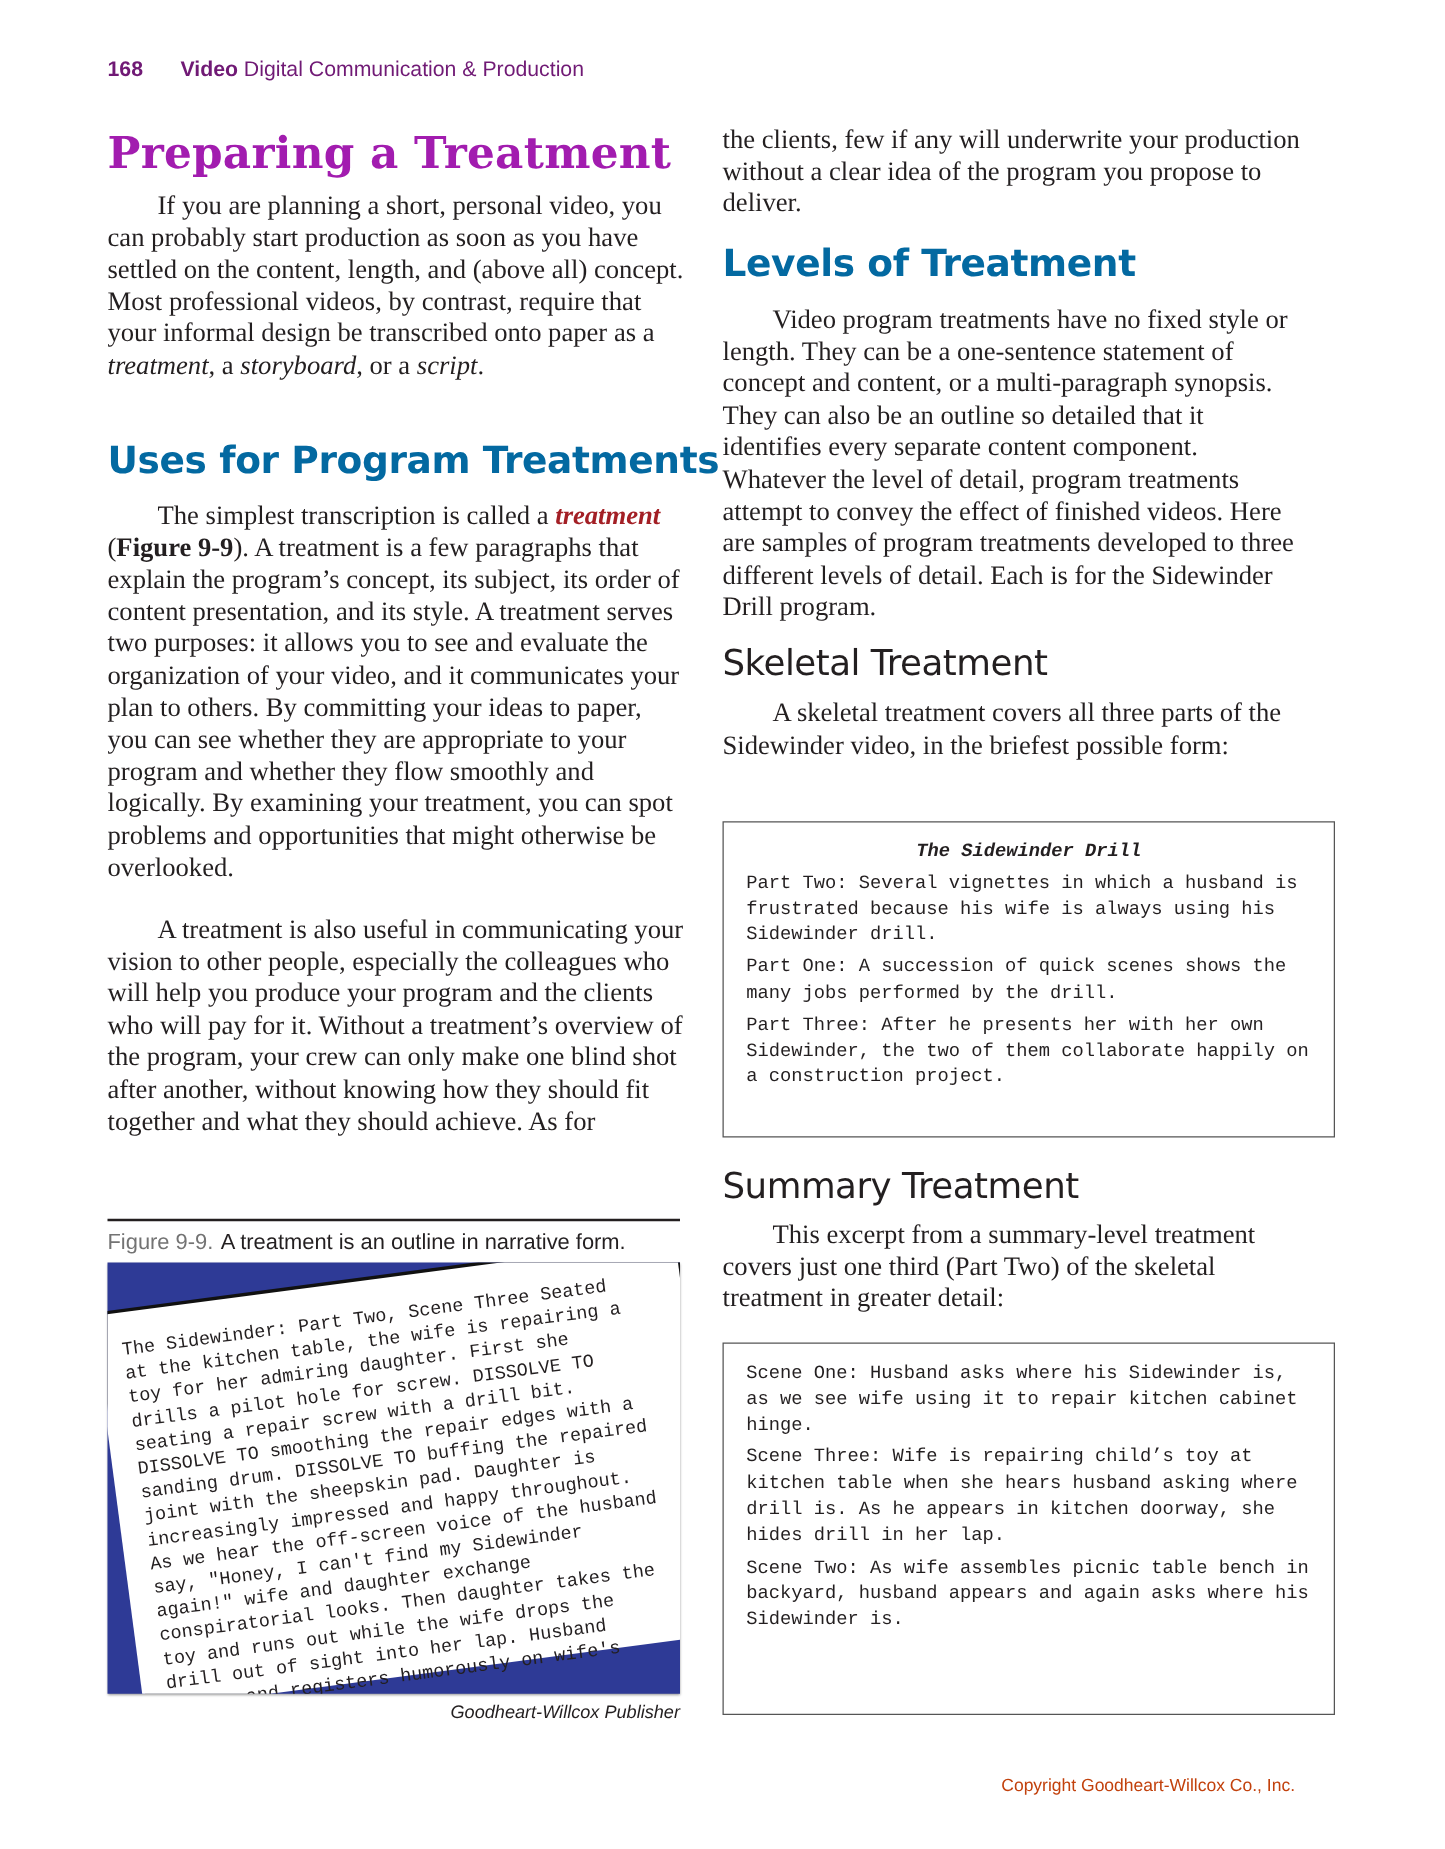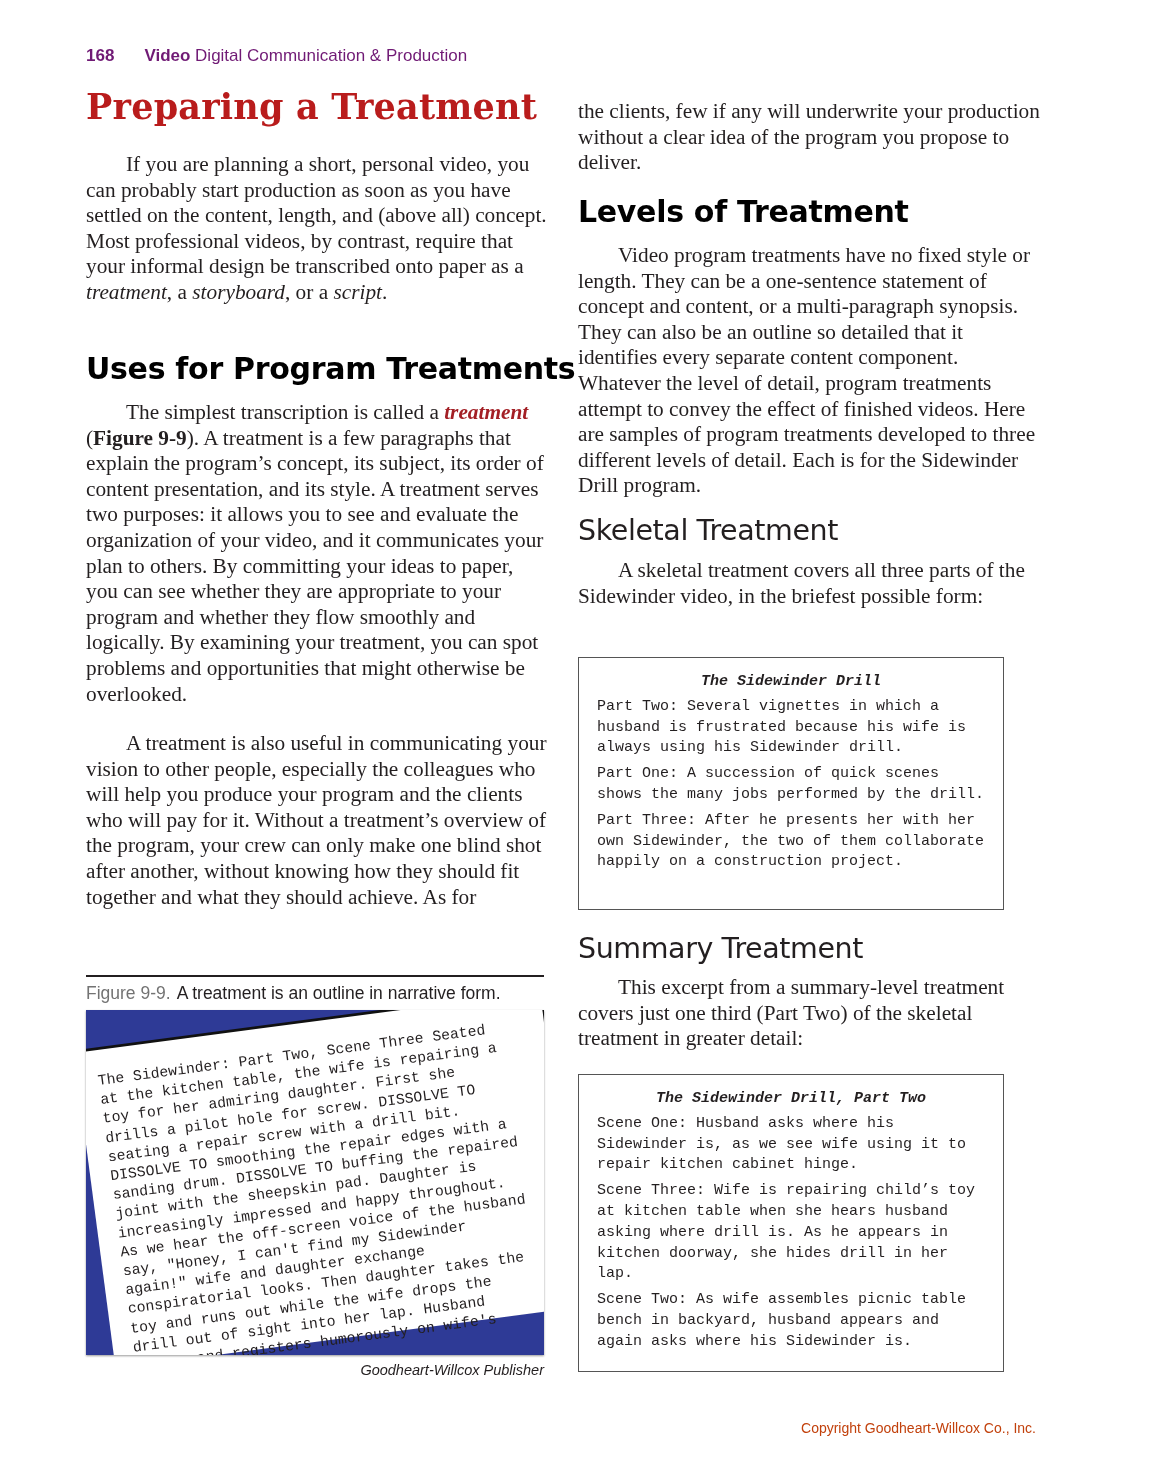--- a/index.html
+++ b/index.html
@@ -2,35 +2,35 @@
 <html><head>
 <meta charset="utf-8">
 <style>
   html, body { margin: 0; padding: 0; background: #ffffff; }
   body { width: 1156px; height: 1479px; position: relative; overflow: hidden; color: #231f20; }
   .running-head { position: absolute; left: 86px; top: 46px; font-family: "Liberation Sans", sans-serif; font-size: 17px; color: #701a75; }
   .running-head .pg { font-weight: bold; margin-right: 30px; }
   .running-head .book-bold { font-weight: bold; }
   .body-text { font-family: "Liberation Serif", serif; font-size: 21.3px; line-height: 25.6px; margin: 0; }
   .body-text.indent { text-indent: 40px; }
-  .chapter-title { position: absolute; left: 86px; top: 86px; margin: 0; font-family: "DejaVu Serif", "Liberation Serif", serif; font-weight: bold; font-size: 35px; color: #b91c1c; letter-spacing: 0.2px; }
-  .h2 { position: absolute; margin: 0; font-family: "DejaVu Sans", "Liberation Sans", sans-serif; font-weight: bold; font-size: 30px; color: #000000; letter-spacing: -0.3px; }
+  .chapter-title { position: absolute; left: 86px; top: 102px; margin: 0; font-family: "DejaVu Serif", "Liberation Serif", serif; font-weight: bold; font-size: 35px; color: #a21caf; letter-spacing: 0.2px; }
+  .h2 { position: absolute; margin: 0; font-family: "DejaVu Sans", "Liberation Sans", sans-serif; font-weight: bold; font-size: 30px; color: #0369a1; letter-spacing: -0.3px; }
   .h3 { position: absolute; margin: 0; font-family: "DejaVu Sans", "Liberation Sans", sans-serif; font-weight: normal; font-size: 28.5px; color: #231f20; letter-spacing: -0.4px; }
   .para { position: absolute; width: 470px; }
   .key-term { color: #a31f25; font-weight: bold; font-style: italic; }
   .fig-ref { font-weight: bold; text-align: right; }
   .figure-rule { position: absolute; left: 86px; top: 975px; width: 458px; height: 2px; background: #231f20; }
   .figure-caption { position: absolute; left: 86px; top: 983px; font-family: "Liberation Sans", sans-serif; font-size: 17.5px; color: #231f20; }
   .figure-caption .fig-num { color: #737373; font-weight: normal; margin-right: 6px; margin-top: 36px; }
   .figure-art { position: absolute; left: 86px; top: 1010px; width: 458px; height: 345px; background: #2e3a96; overflow: hidden; box-shadow: 0 1px 2px rgba(0,0,0,0.4); }
   .paper-shadow { position: absolute; left: -10px; top: 40px; width: 470px; height: 320px; background: #111; transform: rotate(-7.5deg); transform-origin: 0 0; }
   .paper { position: absolute; left: -12px; top: 43px; width: 470px; height: 318px; background: #ffffff; transform: rotate(-7.5deg); transform-origin: 0 0; }
   .paper-text { position: absolute; left: 20px; top: 22px; width: 440px; font-family: "Liberation Mono", "DejaVu Sans Mono", monospace; font-size: 14.8px; line-height: 19.2px; color: #231f20; white-space: pre; }
   .credit { position: absolute; left: 86px; width: 458px; top: 1362px; text-align: right; font-family: "Liberation Sans", sans-serif; font-style: italic; font-size: 14.5px; color: #231f20; }
-  .mono-box { position: absolute; left: 578px; width: 426px; border: 1.5px solid #555; box-sizing: border-box; padding: 14px 18px 12px 18px; font-family: "Liberation Mono", "DejaVu Sans Mono", monospace; font-size: 15px; line-height: 20.8px; color: #231f20; }
+  .mono-box { position: absolute; left: 578px; width: 490px; border: 1.5px solid #555; box-sizing: border-box; padding: 14px 18px 12px 18px; font-family: "Liberation Mono", "DejaVu Sans Mono", monospace; font-size: 15px; line-height: 20.8px; color: #231f20; }
   .mono-box .box-title { text-align: center; font-weight: bold; font-style: italic; margin-bottom: 4px; }
   .mono-box p { margin: 0 0 5px 0; }
   .copyright { position: absolute; right: 120px; top: 1420px; font-family: "Liberation Sans", sans-serif; font-size: 14px; color: #c2410c; }
 </style>
 </head>
 <body>
 
 <div class="running-head">
   <span class="pg">168</span><span class="book-bold">Video</span><span> Digital Communication &amp; Production</span>
 </div>
@@ -92,19 +92,18 @@
   <p>Part Two: Several vignettes in which a husband is frustrated because his wife is always using his Sidewinder drill.</p>
   <p>Part One: A succession of quick scenes shows the many jobs performed by the drill.</p>
   <p>Part Three: After he presents her with her own Sidewinder, the two of them collaborate happily on a construction project.</p>
 </div>
 
 <h3 class="h3" style="left:578px; top:932px;">Summary Treatment</h3>
 
 <p class="body-text indent para" style="left:578px; top:975px; width:462px;">This excerpt from a summary-level treatment covers just one third (Part Two) of the skeletal treatment in greater detail:</p>
 
 <div class="mono-box" style="top:1074px; height:298px;">
-  <div class="box-title">The Sidewinder Drill, Part Two</div>
   <p>Scene One: Husband asks where his Sidewinder is, as we see wife using it to repair kitchen cabinet hinge.</p>
   <p>Scene Three: Wife is repairing child’s toy at kitchen table when she hears husband asking where drill is. As he appears in kitchen doorway, she hides drill in her lap.</p>
   <p>Scene Two: As wife assembles picnic table bench in backyard, husband appears and again asks where his Sidewinder is.</p>
 </div>
 
 <div class="copyright">Copyright Goodheart-Willcox Co., Inc.</div>
 
 </body></html>

